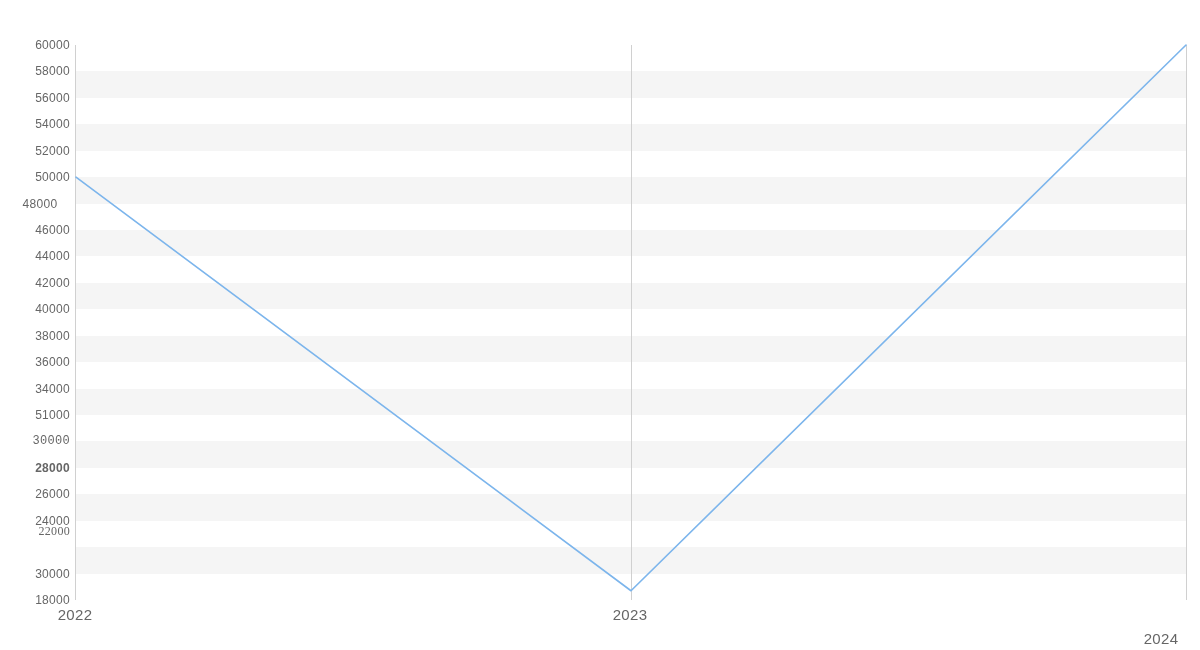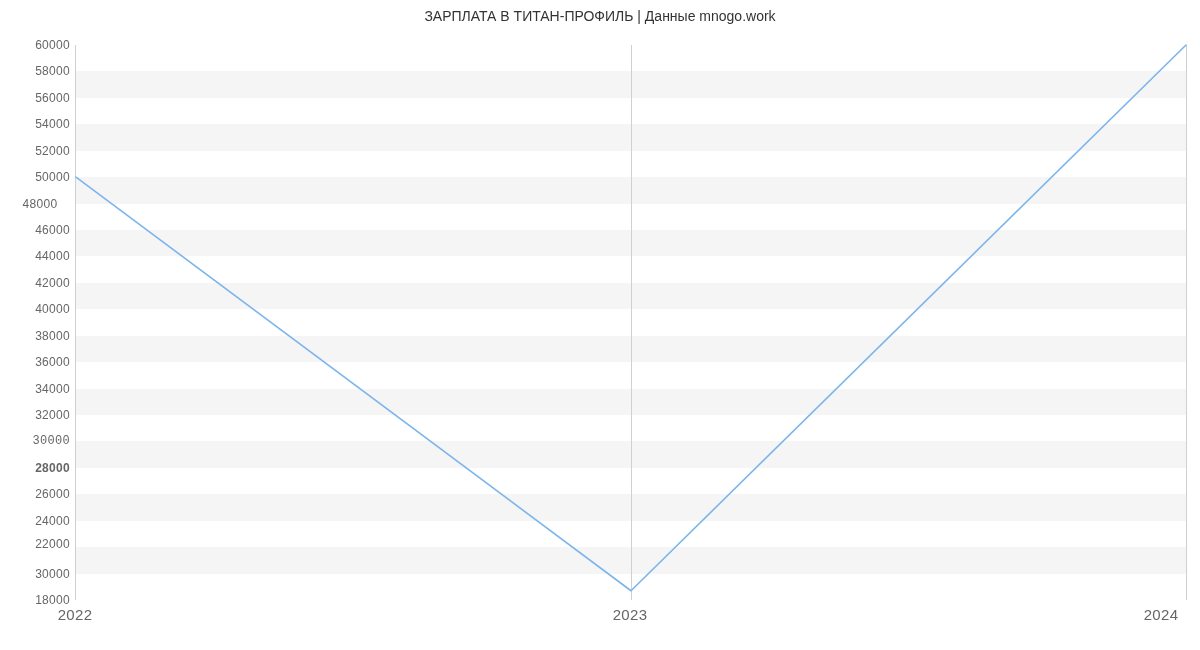--- a/index.html
+++ b/index.html
@@ -77,50 +77,49 @@
     stroke: #7cb5ec;
     stroke-width: 1.6;
     stroke-linejoin: round;
     stroke-linecap: round;
   }
 </style>
 </head>
 <body>
 
 <div class="chart">
-  <div class="title">ЗАРПЛАТА В ТИТАН-ПРОФИЛЬ | Данные mnogo.work</div>
 
   <div class="plot">
       <div class="band" style="top: 26.4286px; height: 26.4286px;"></div>
       <div class="band" style="top: 79.2857px; height: 26.4286px;"></div>
       <div class="band" style="top: 132.143px; height: 26.4286px;"></div>
       <div class="band" style="top: 185px; height: 26.4286px;"></div>
       <div class="band" style="top: 237.857px; height: 26.4286px;"></div>
       <div class="band" style="top: 290.714px; height: 26.4286px;"></div>
       <div class="band" style="top: 343.571px; height: 26.4286px;"></div>
       <div class="band" style="top: 396.429px; height: 26.4286px;"></div>
       <div class="band" style="top: 449.286px; height: 26.4286px;"></div>
       <div class="band" style="top: 502.143px; height: 26.4286px;"></div>
     <div class="vline" style="left: 555px;"></div>
       <div class="vline" style="left: 1110px;"></div>
       <svg class="line" viewBox="0 0 1110 555" preserveAspectRatio="none">
       <path id="series-path" d="M0.00 132.14 L555.00 545.75 L1110.00 0.00" stroke="#7cb5ec"></path>
     </svg>
   </div>
 <div class="x-label" style="left: 75px;">2022</div>
     <div class="x-label" style="left: 630px;">2023</div>
-    <div class="x-label" style="left: 1161px;">2024</div>
+    <div class="x-label" style="left: 1161px; margin-top: 24px;">2024</div>
     <div class="y-label" style="top: 600px;">18000</div>
     <div class="y-label" style="top: 573.571px;">30000</div>
-    <div class="y-label" style="top: 544px;">22000</div>
+    <div class="y-label" style="top: 531px; font-family: Liberation Serif, serif;">22000</div>
     <div class="y-label" style="top: 520.714px;">24000</div>
     <div class="y-label" style="top: 494.286px;">26000</div>
     <div class="y-label" style="top: 467.857px; font-weight: bold;">28000</div>
     <div class="y-label" style="top: 441.429px; font-family: Liberation Mono, monospace;">30000</div>
-    <div class="y-label" style="top: 415px;">32000</div>
+    <div class="y-label" style="top: 415px;">51000</div>
     <div class="y-label" style="top: 388.571px;">34000</div>
     <div class="y-label" style="top: 362.143px;">36000</div>
     <div class="y-label" style="top: 335.714px;">38000</div>
     <div class="y-label" style="top: 309.286px;">40000</div>
     <div class="y-label" style="top: 282.857px;">42000</div>
     <div class="y-label" style="top: 256.429px;">44000</div>
     <div class="y-label" style="top: 230px;">46000</div>
     <div class="y-label" style="top: 203.571px; text-align: center;">48000</div>
     <div class="y-label" style="top: 177.143px;">50000</div>
     <div class="y-label" style="top: 150.714px;">52000</div>

